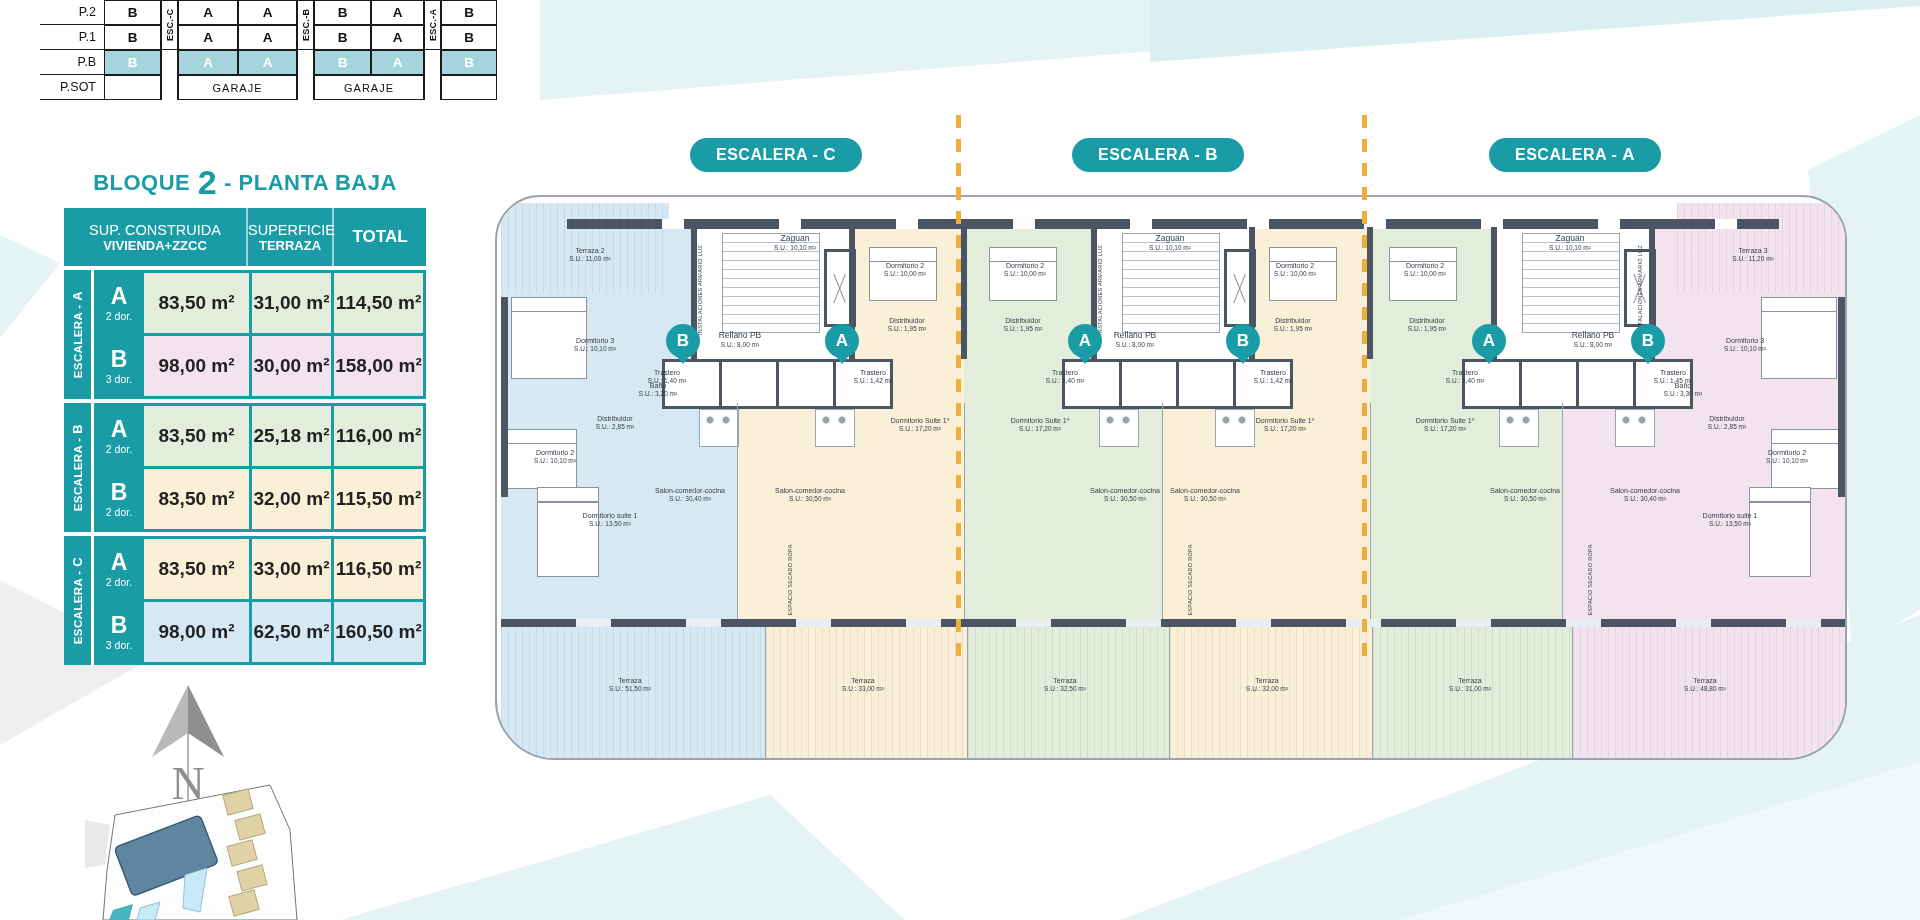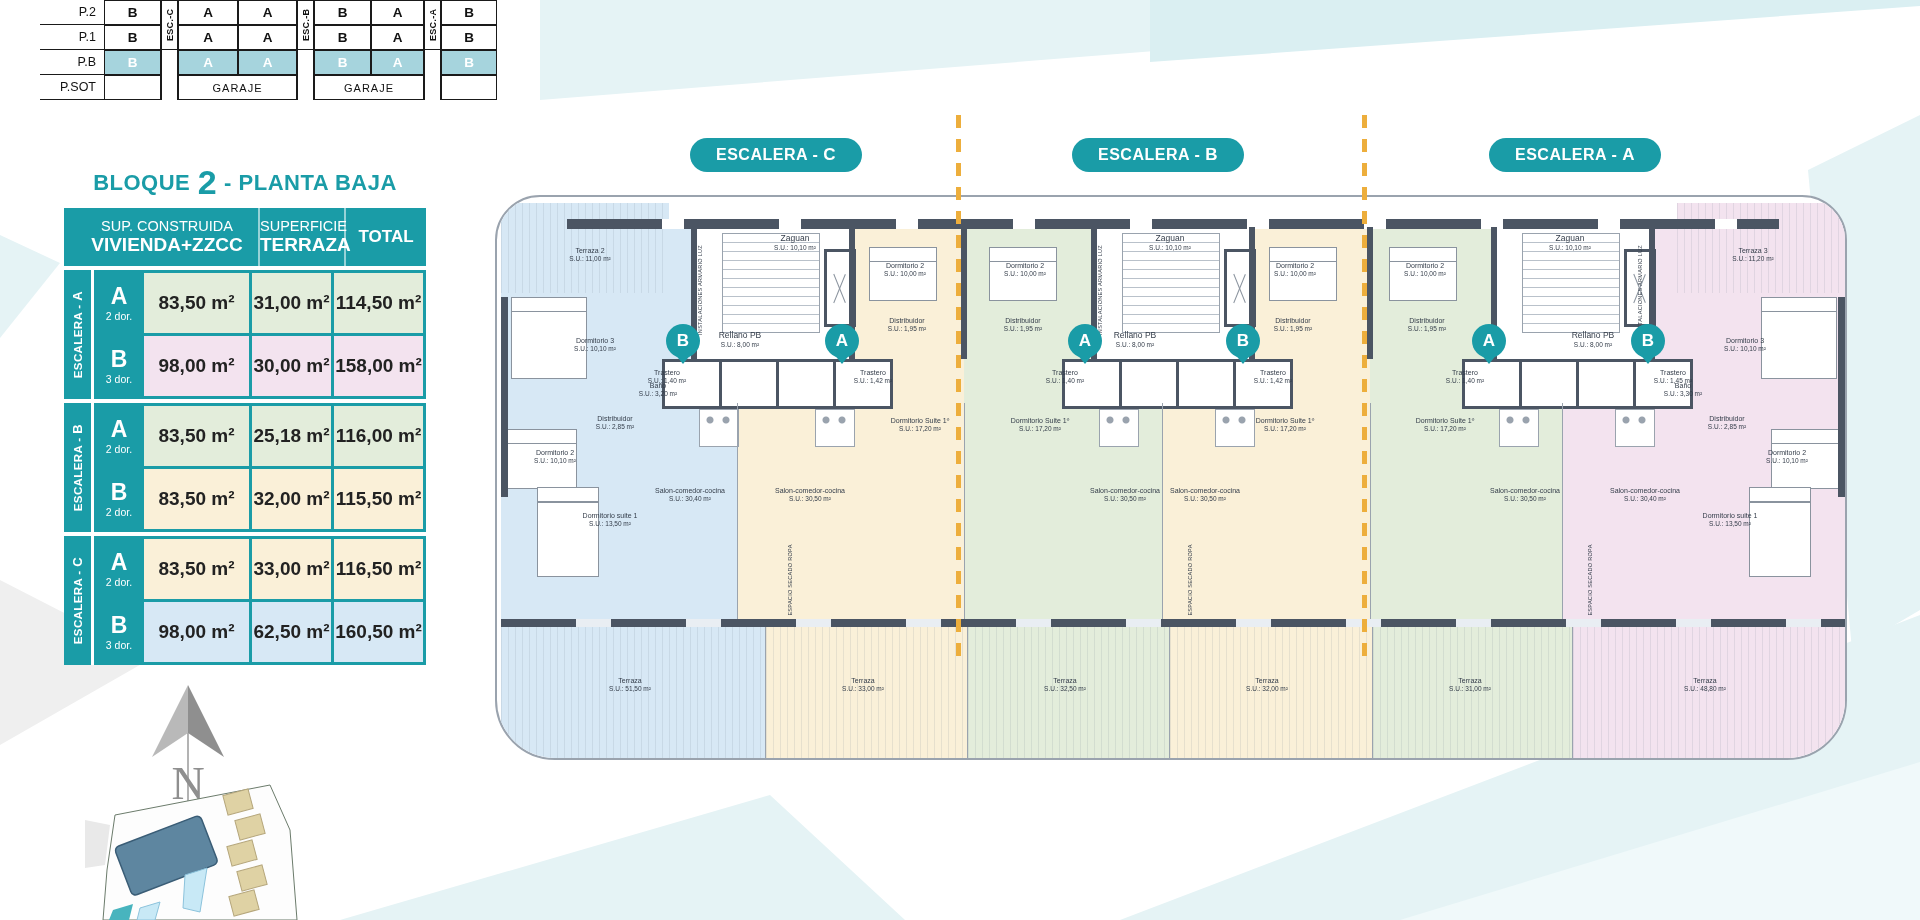--- a/index.html
+++ b/index.html
@@ -34,22 +34,22 @@
         font-size:11px;letter-spacing:1px;color:#111;background:#fff;}
 
   
   .atable{position:absolute;left:64px;top:163px;width:362px;}
   .atitle{text-align:center;color:#1A9CA7;margin-bottom:6px;white-space:nowrap;}
   .atitle .tp{font-size:22px;font-weight:700;letter-spacing:.5px;}
   .atitle .tn{font-size:34px;font-weight:800;vertical-align:-4px;margin:0 3px;}
   .ahead{display:flex;height:58px;background:#1A9CA7;color:#fff;text-align:center;}
   .ahead>div{display:flex;flex-direction:column;justify-content:center;}
   .ahead .l1{font-size:14.5px;font-weight:400;}
-  .ahead .l2{font-size:19px;font-weight:700;}
-  .hc1{width:182px;padding-left:12px;}
+  .ahead .l2{font-size:13px;font-weight:700;}
+  .hc1{width:182px;}
   .hc2{width:84px;border-left:2px solid rgba(255,255,255,.55);}
   .hc3{flex:1;border-left:2px solid rgba(255,255,255,.55);font-size:17px;font-weight:700;}
   .agroup{display:flex;margin-top:4px;}
   .glabel{width:27px;background:#1A9CA7;border-right:3px solid #fff;display:flex;
           align-items:center;justify-content:center;}
   .glabel span{writing-mode:vertical-rl;transform:rotate(180deg);color:#fff;font-size:11.5px;
                font-weight:700;letter-spacing:.4px;white-space:nowrap;}
   .glabel b{font-size:13px;font-weight:800;}
   .grows{flex:1;display:flex;flex-direction:column;}
   .arow{display:flex;height:60px;border:3px solid #1A9CA7;}

